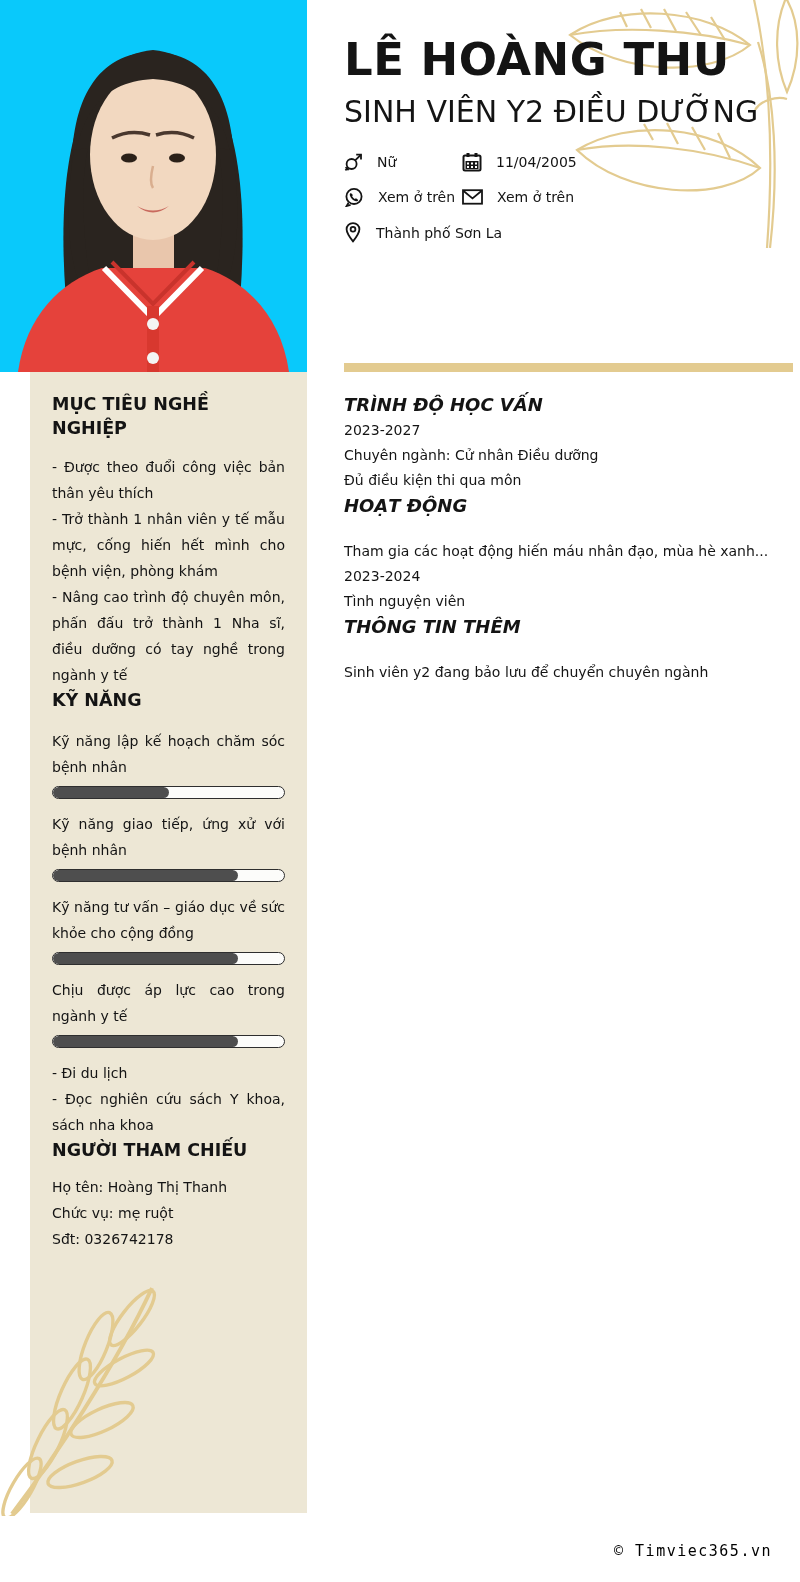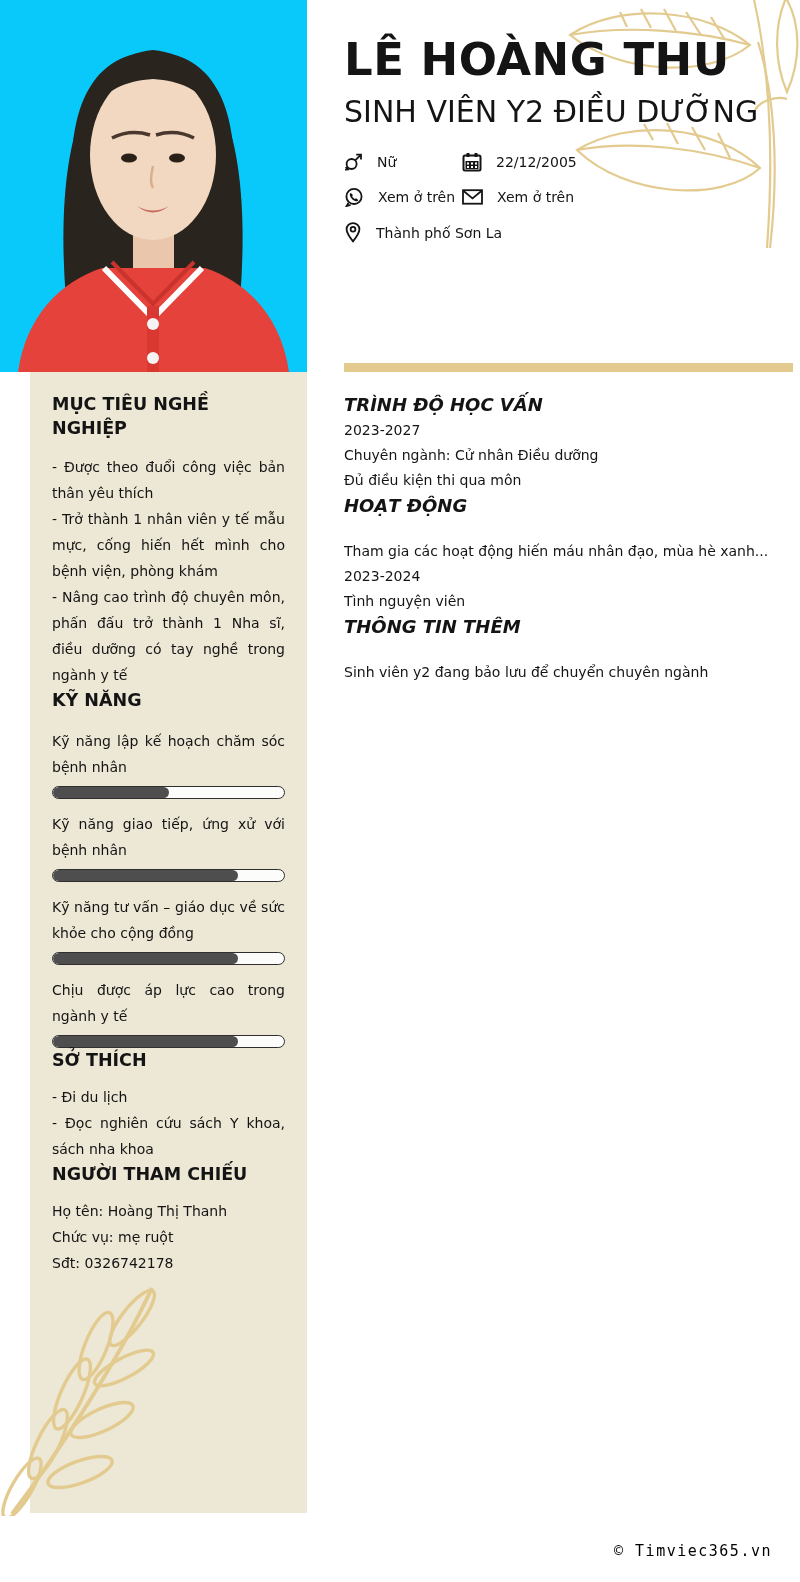--- a/index.html
+++ b/index.html
@@ -138,21 +138,21 @@
             <g fill="#ffffff">
               <rect x="5" y="10.5" width="2" height="2"></rect>
                 <rect x="9" y="10.5" width="2" height="2"></rect>
                 <rect x="13" y="10.5" width="2" height="2"></rect>
               <rect x="5" y="14" width="2" height="2"></rect>
                 <rect x="9" y="14" width="2" height="2"></rect>
                 <rect x="13" y="14" width="2" height="2"></rect>
             </g>
           </svg>
         </span>
-        <span>22/12/2005</span>
+        <span>11/04/2005</span>
       </div>
       <div class="info-cell">
         <span class="ic">
           <svg width="20" height="20" viewBox="0 0 20 20" fill="none">
             <circle cx="10" cy="9.4" r="7.6" stroke="#141414" stroke-width="1.8"></circle>
             <path d="M4.6,15.6 L2.6,19 L6.6,17.8" stroke="#141414" stroke-width="1.8" fill="#ffffff"></path>
             <path d="M6.9,5.9 c-1,.4 -1.4,1.4 -1,2.5 .9,2.9 3.2,5 6,5.8 1.1,.3 2.1,-.2 2.4,-1.2 l-2.3,-1.8 -1.3,.7 c-1.1,-.7 -2,-1.6 -2.6,-2.7 l.8,-1.2 Z" fill="#141414"></path>
           </svg>
         </span>
         <span>Xem ở trên</span>
@@ -220,21 +220,20 @@
           <div class="skill">
             <p class="skill-label">Chịu được áp lực cao trong ngành y tế</p>
             <div class="track">
               <div class="fill" style="width: 80%;"></div>
             </div>
           </div>
         </div>
     </section>
 
     <section>
-      <h2 class="sb-h-hobby">SỞ THÍCH</h2>
       <div class="plain">
 
       <p>- Đi du lịch</p>
           <p>- Đọc nghiên cứu sách Y khoa, sách nha khoa</p>
         </div>
     </section>
 
     <section>
       <h2 class="sb-h-ref">NGƯỜI THAM CHIẾU</h2>
       <div class="ref-lines">

